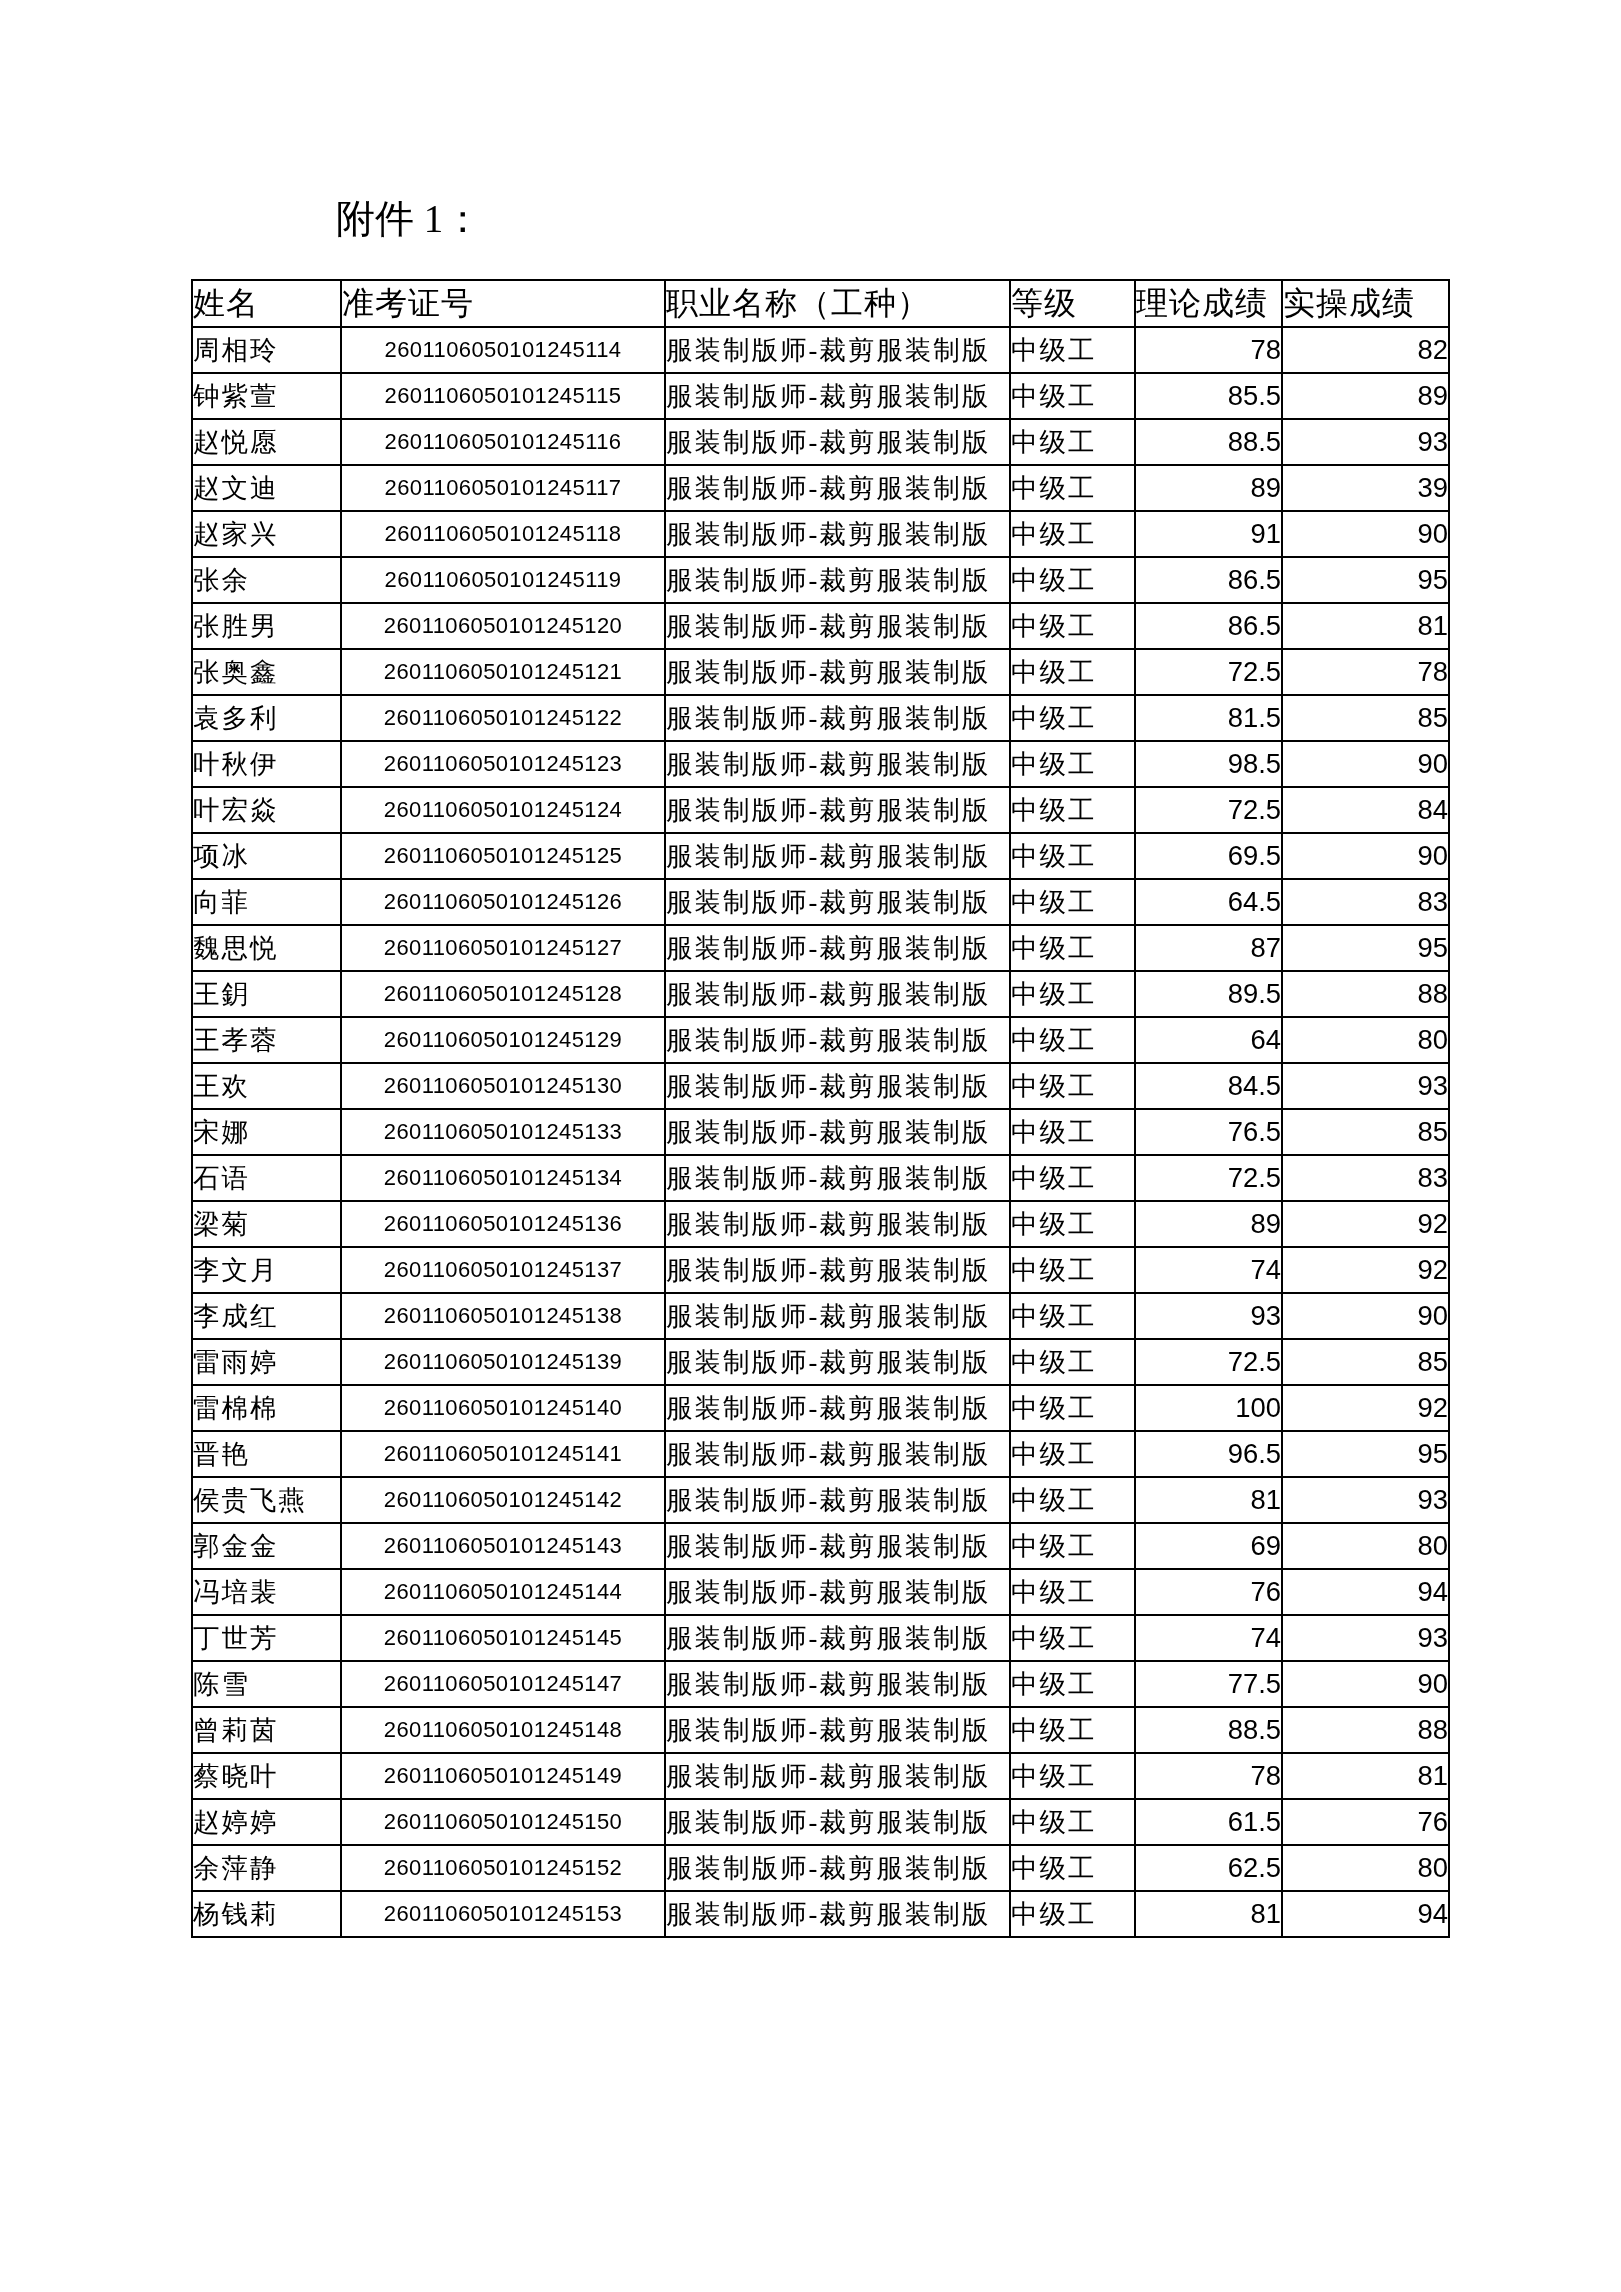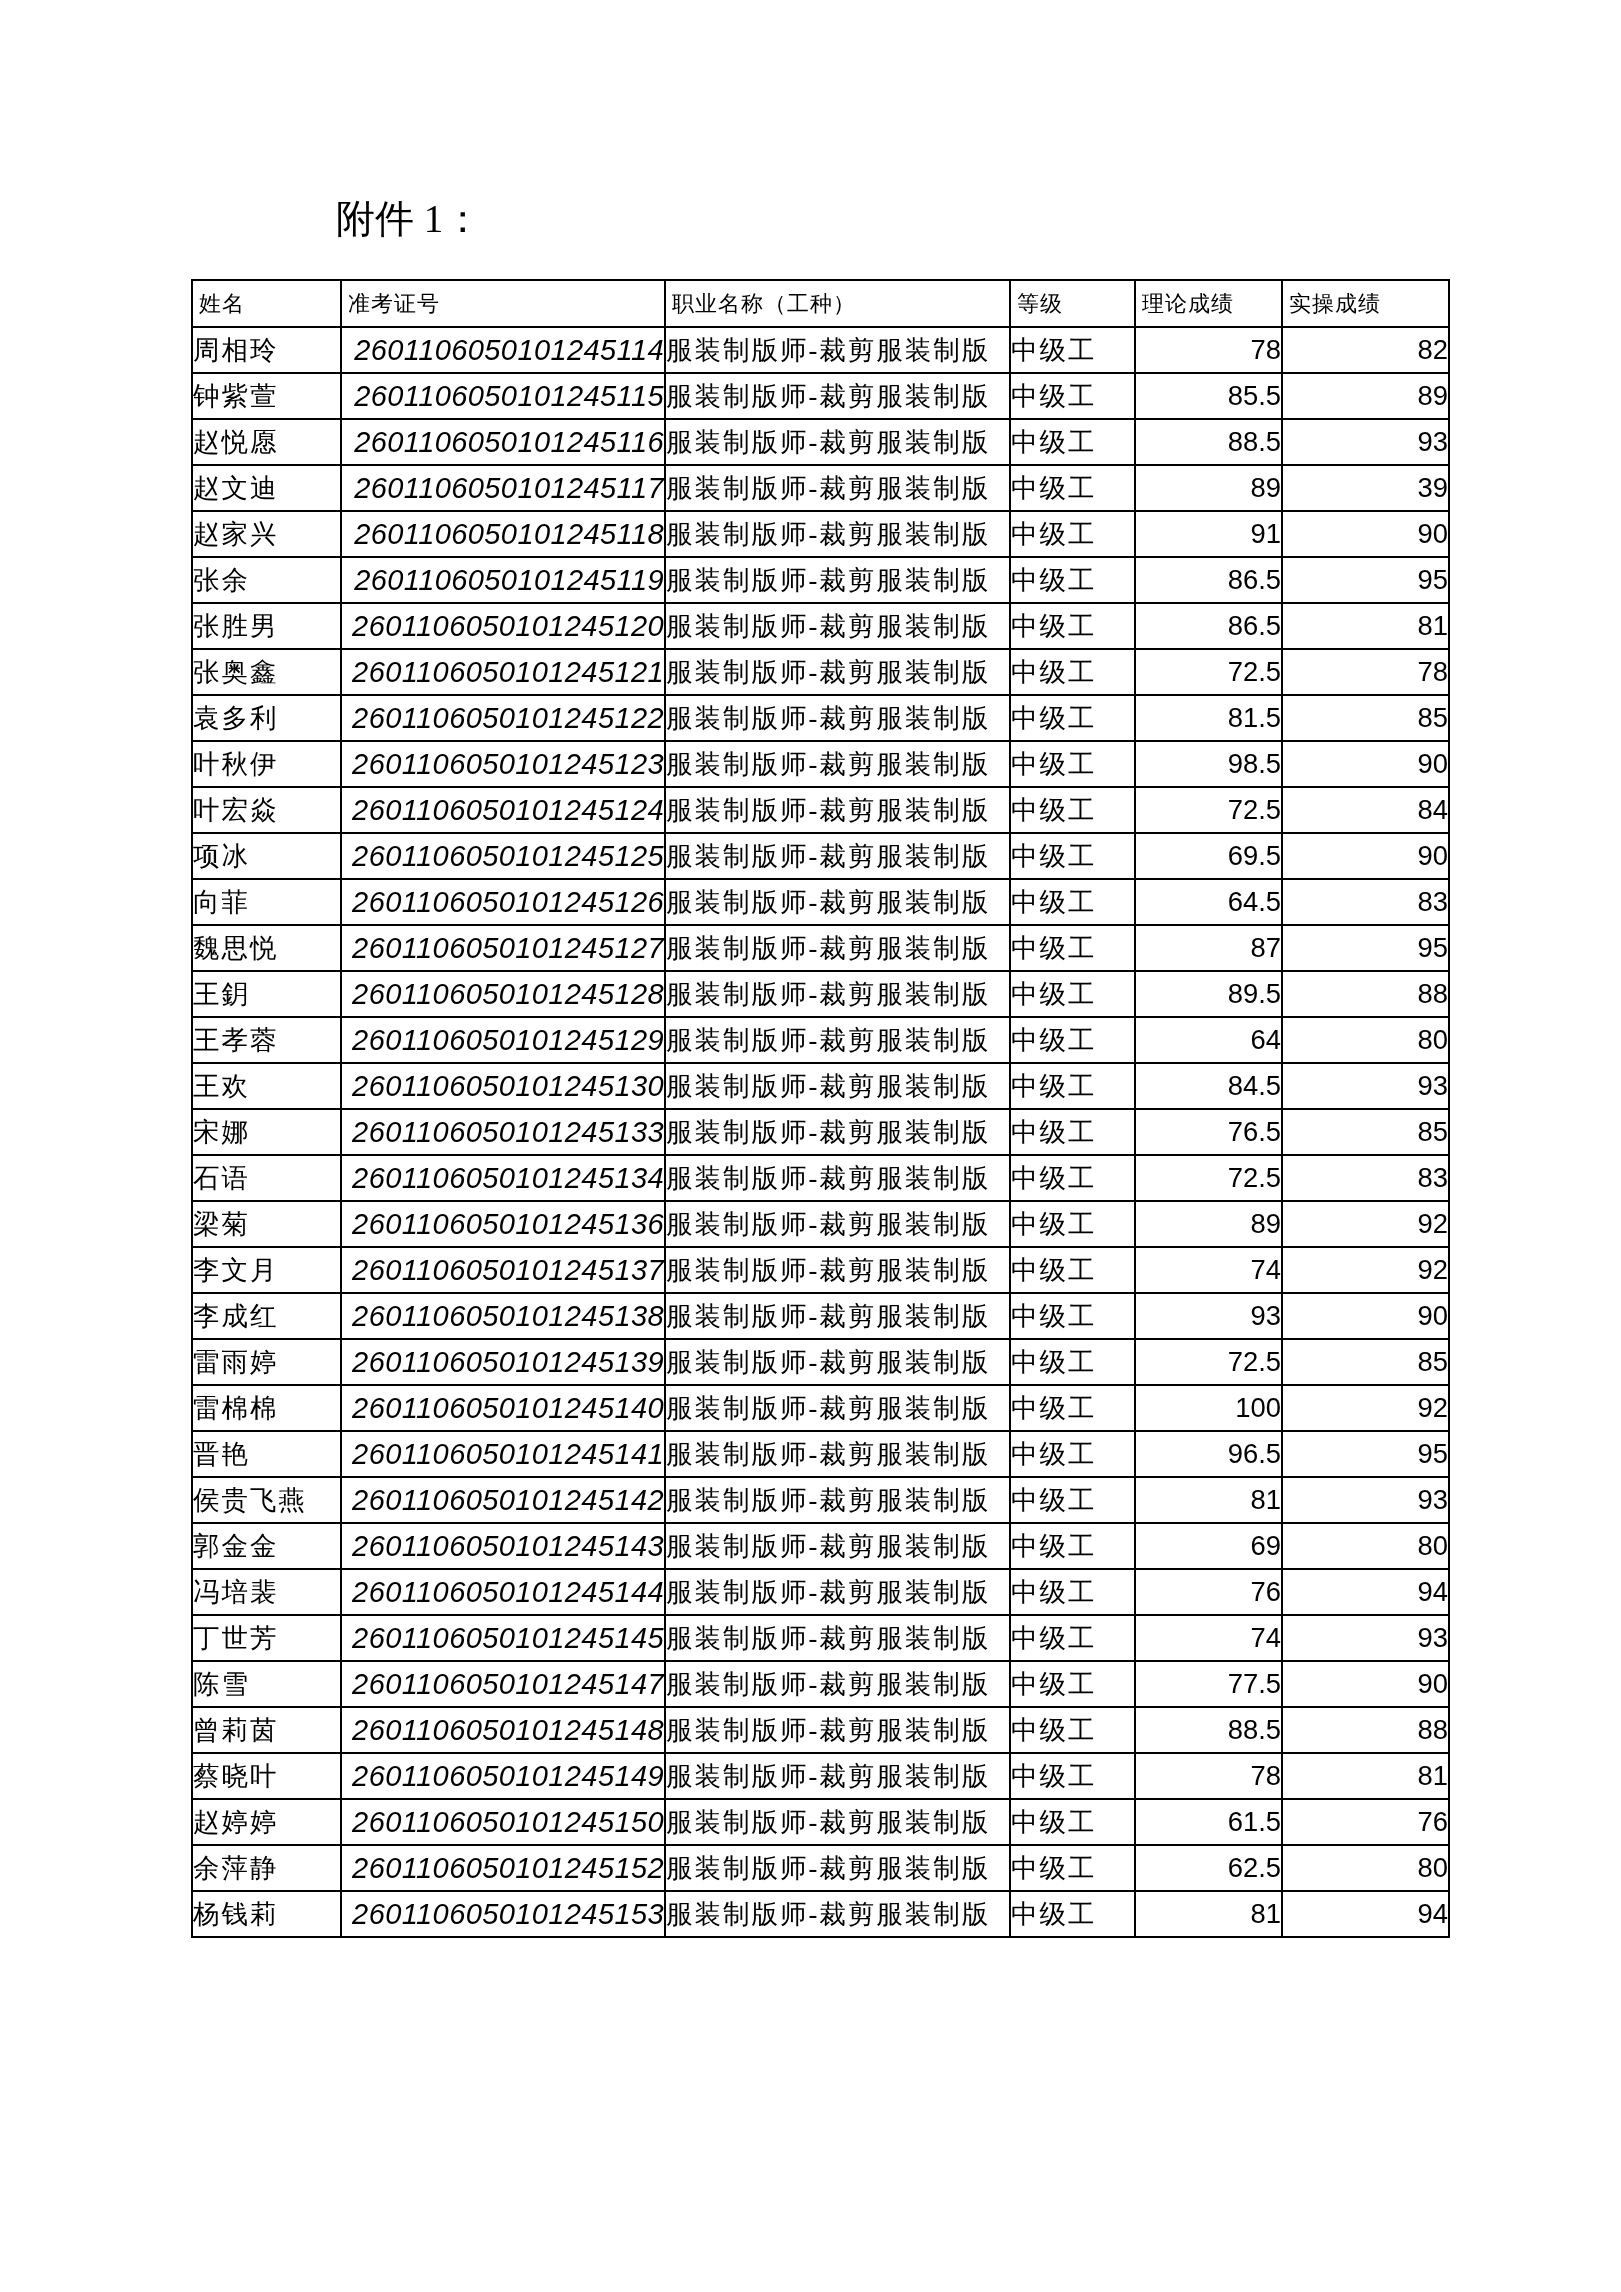--- a/index.html
+++ b/index.html
@@ -37,44 +37,43 @@
   table.score-table td {
     border: 2px solid #000000;
     overflow: hidden;
     white-space: nowrap;
     vertical-align: middle;
     padding: 0;
   }
   table.score-table thead th {
     height: 45px;
     font-weight: normal;
-    font-size: 22px;
+    font-size: 32px;
     text-align: left;
-    padding-left: 6px;
+    padding-left: 0;
     letter-spacing: 1px;
     font-family: "Liberation Serif", "DejaVu Serif", serif;
   }
   table.score-table tbody td {
     height: 44px;
   }
   
   td.col0, td.col2, td.col3 {
     font-family: "Liberation Serif", "DejaVu Serif", serif;
     font-size: 26.5px;
     letter-spacing: 2px;
     text-align: left;
     padding-left: 13.7px;
   }
   td.col1 {
     font-family: "Liberation Sans", "DejaVu Sans", sans-serif;
-    font-size: 29px;
-    text-align: right;
+    font-size: 22px;
+    text-align: center;
     padding-left: 12.7px;
     letter-spacing: 0.4px;
-    font-style: italic;
   }
   td.col4, td.col5 {
     font-family: "Liberation Sans", "DejaVu Sans", sans-serif;
     font-size: 27.4px;
     text-align: right;
     padding-right: 26.5px;
   }
 </style>
 </head>
 <body>

